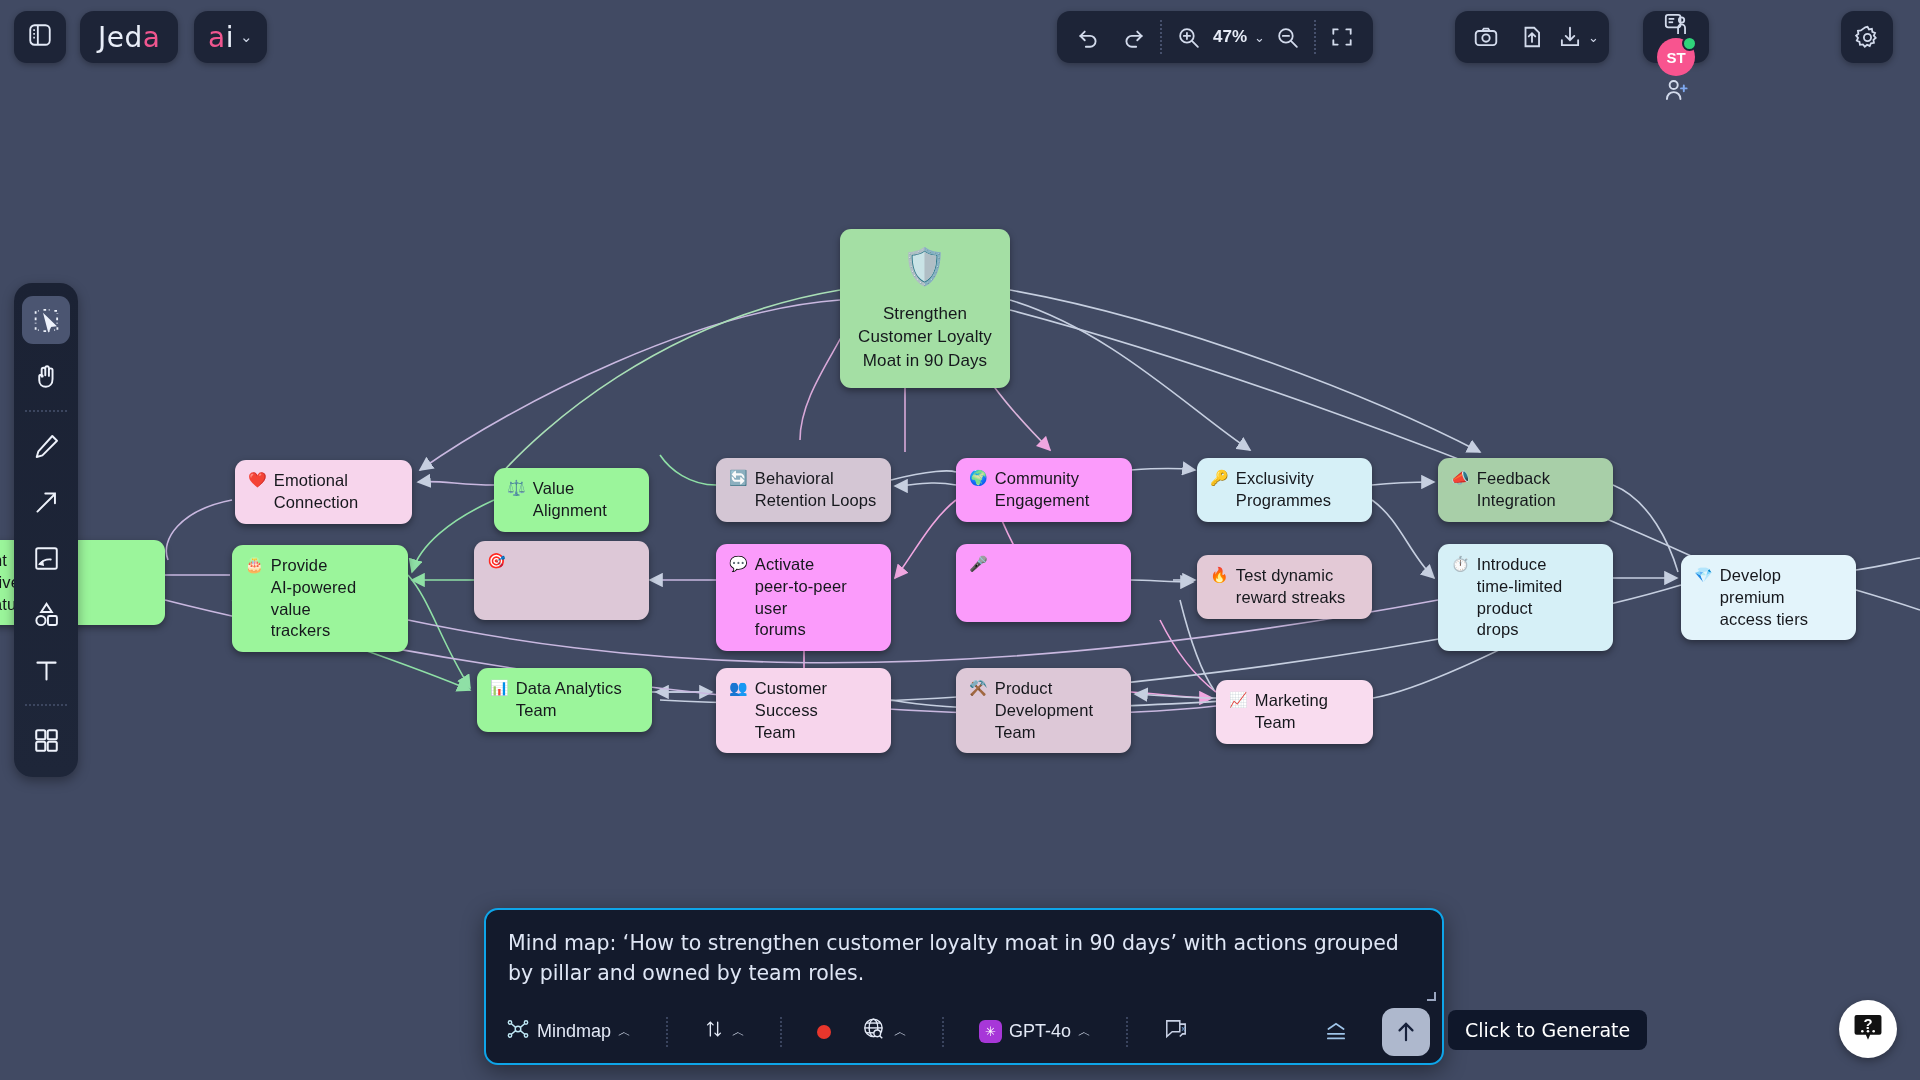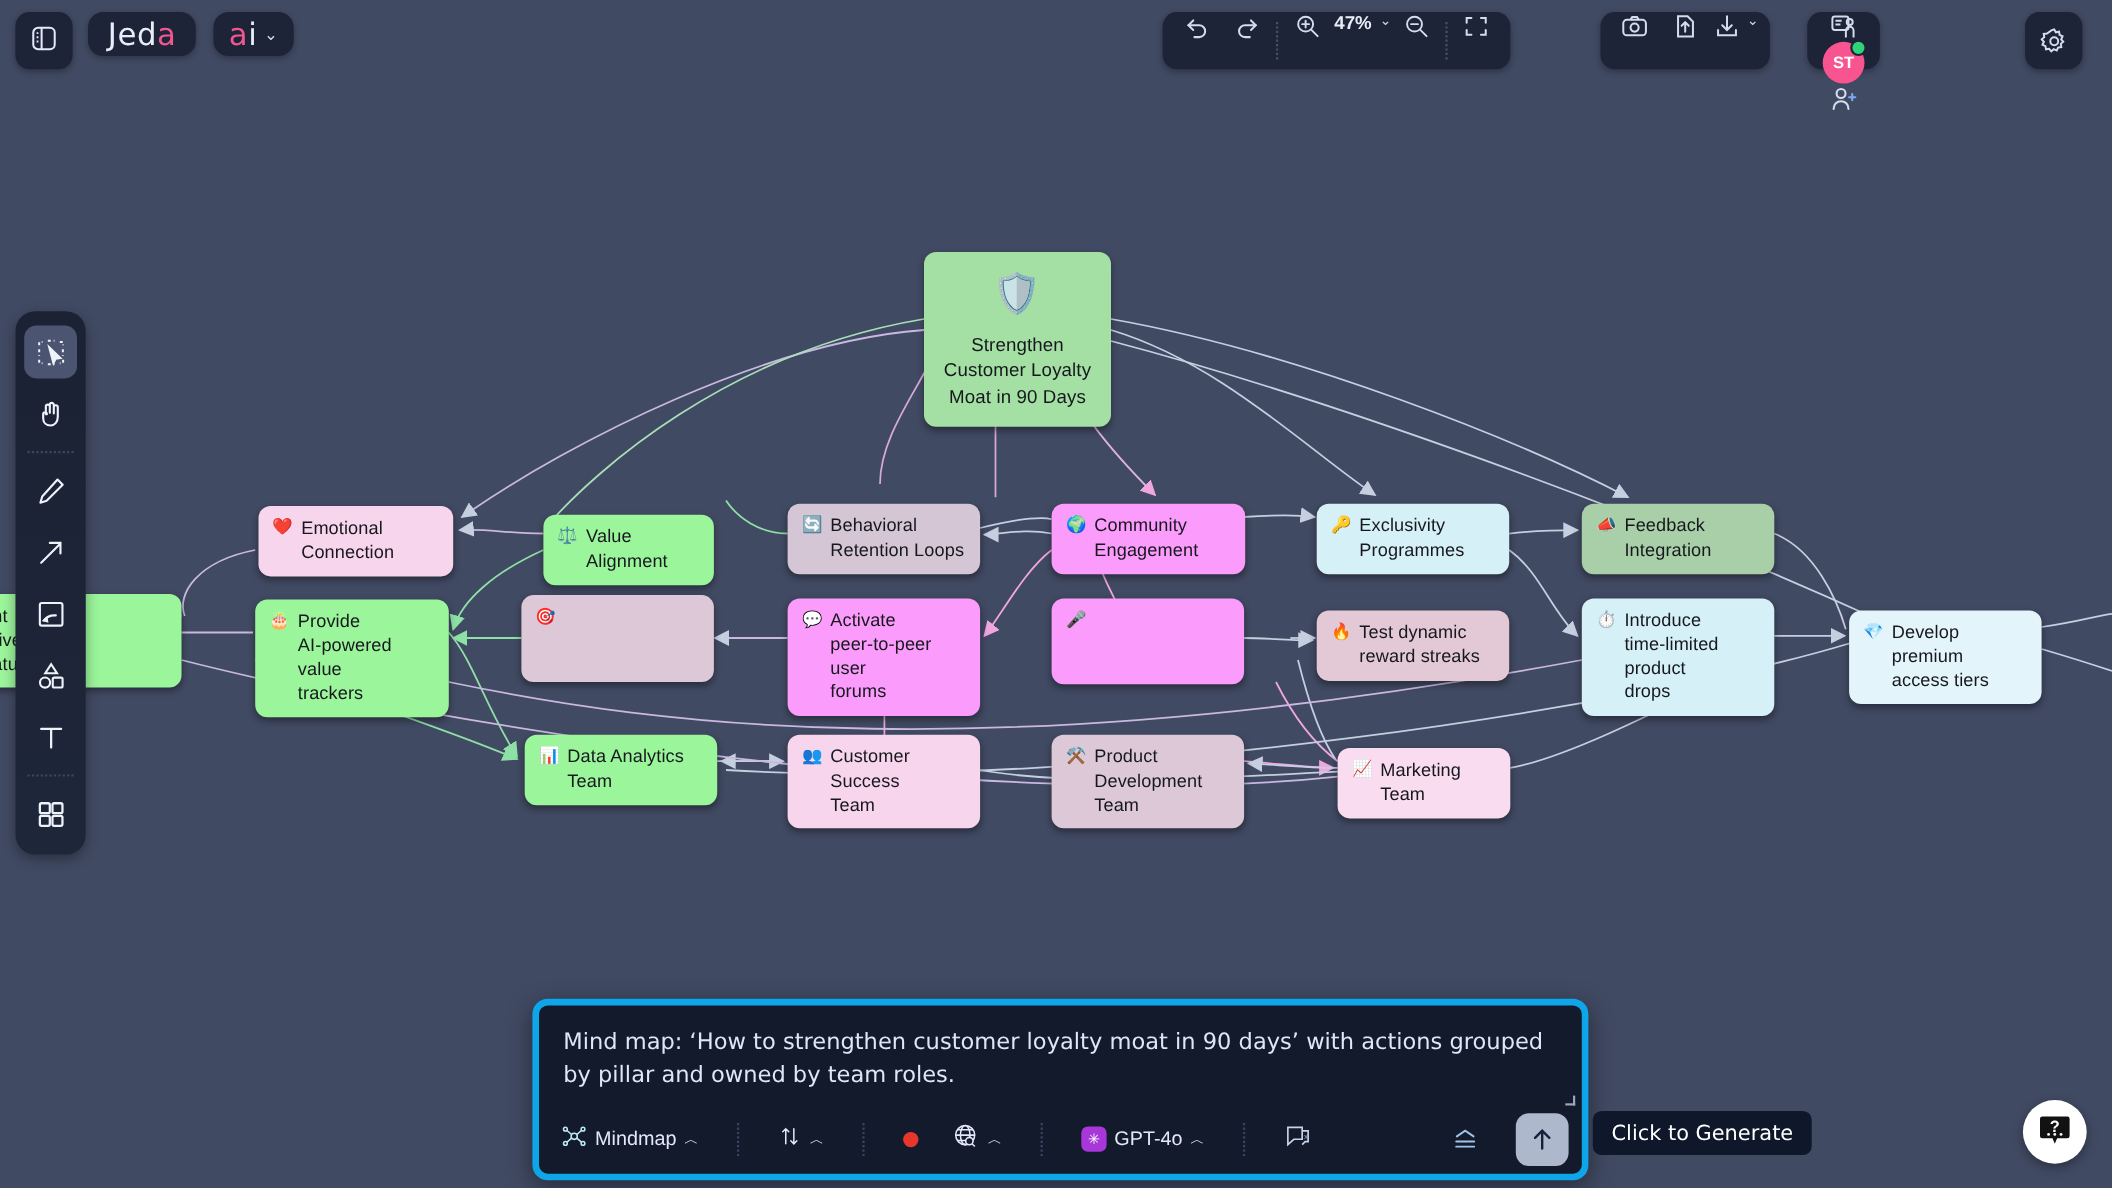--- a/index.html
+++ b/index.html
@@ -43,21 +43,21 @@
   .tb-group {
     position: absolute; top: 11px;
     background: #1d2437;
     border-radius: 13px;
     height: 52px;
     display: flex; align-items: center;
     box-shadow: 0 2px 6px rgba(0,0,0,.3);
   }
   .tb-btn {
     height: 52px; min-width: 46px;
-    display: flex; align-items: flex-start; justify-content: center;
+    display: flex; align-items: center; justify-content: center;
     color: #ccd3e4; cursor: pointer;
     gap: 5px;
   }
   .divider-v {
     width: 0; height: 34px;
     border-left: 2px dotted #46506c;
     margin: 0 3px;
   }
   .zoom-pct {
     font-size: 17px; font-weight: bold; color: #e7ecf7;
@@ -66,21 +66,21 @@
   .sq-btn {
     position: absolute; top: 11px;
     width: 52px; height: 52px; border-radius: 13px;
     background: #1d2437;
     display: flex; align-items: center; justify-content: center;
     color: #ccd3e4; cursor: pointer;
     box-shadow: 0 2px 6px rgba(0,0,0,.3);
   }
   .brand {
     position: absolute; top: 11px;
-    height: 40px; border-radius: 14px;
+    height: 52px; border-radius: 14px;
     background: #1d2437;
     display: flex; align-items: center; justify-content: center;
     padding: 0 18px; cursor: pointer;
     box-shadow: 0 2px 6px rgba(0,0,0,.3);
   }
   .brand .b1 { font-size: 28px; color: #e9eef8; letter-spacing: .5px; font-family: "DejaVu Sans", sans-serif;}
   .brand .b2 { font-size: 28px; color: #f0568f; letter-spacing: .5px; font-family: "DejaVu Sans", sans-serif;}
   .avatar {
     width: 38px; height: 38px; border-radius: 50%;
     background: #f8548f; color: #fff; font-weight: bold; font-size: 15px;
@@ -110,21 +110,21 @@
   }
   .tool.active { background: #4b5571; }
   .rail-div { width: 42px; border-top: 2px dotted #3c465f; margin: 6px 0; }
 
   
   #prompt {
     position: absolute; left: 484px; top: 908px;
     width: 960px; border-radius: 14px;
     background: #131a2c; z-index: 30;
     box-shadow: 0 6px 22px rgba(0,0,0,.42);
-    border: 6px solid #0ea5e9;
+    border: 2px solid #0ea5e9;
   }
   #prompt-text {
     padding: 18px 22px 12px;
     color: #dfe6f5; font-size: 20.5px; line-height: 1.48;
     font-family: "DejaVu Sans", sans-serif;
     min-height: 78px;
   }
   .resize-grip {
     position: absolute; right: 6px; top: 82px;
     width: 9px; height: 9px;

